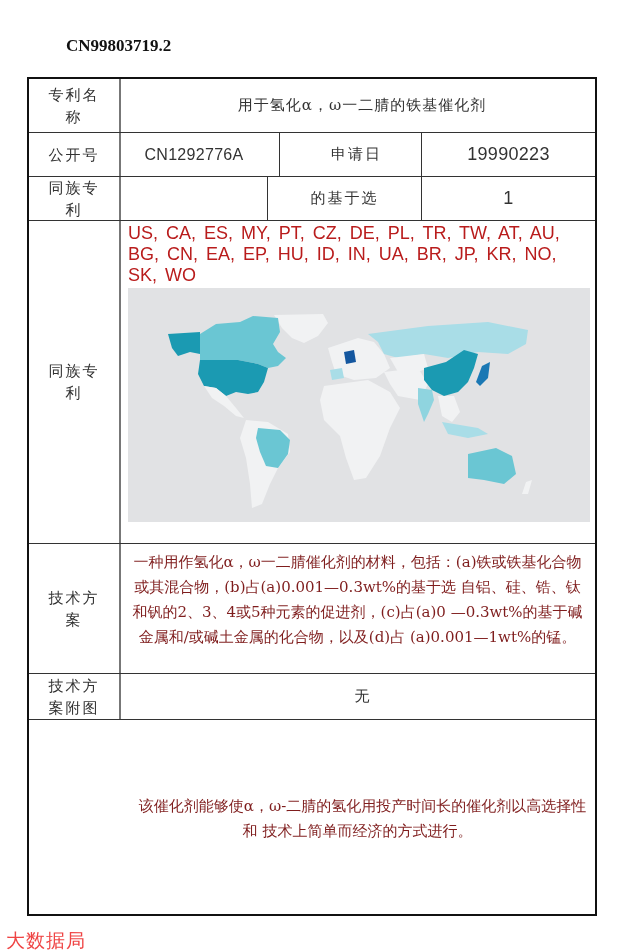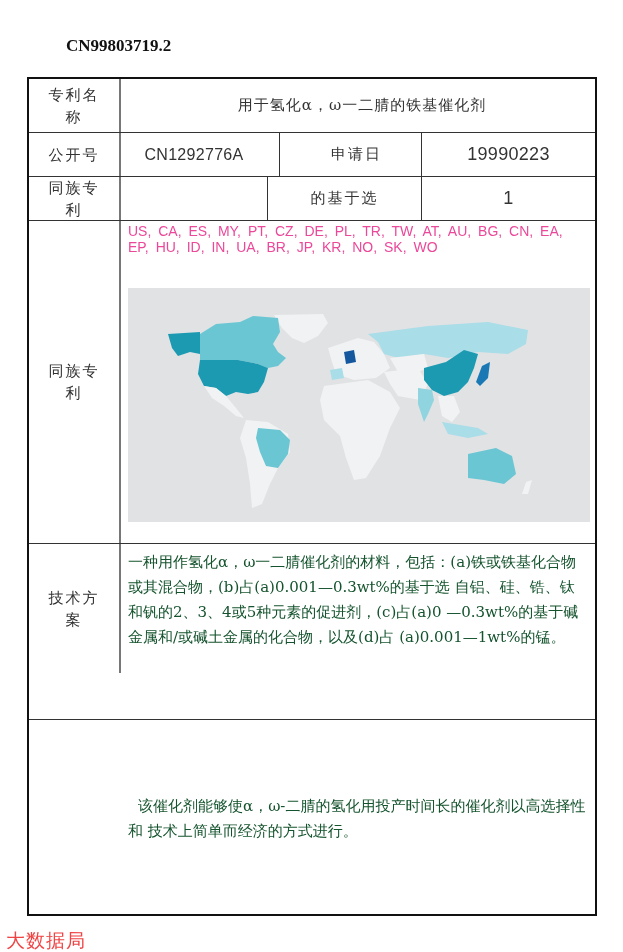--- a/index.html
+++ b/index.html
@@ -11,25 +11,25 @@
          border: 2px solid #111; box-sizing: border-box; }
   .row { position: absolute; left: 0; right: 0; border-top: 1px solid #333; box-sizing: border-box; }
   .row.first { border-top: none; }
   .cell { position: absolute; top: 0; bottom: 0; box-sizing: border-box; display: flex;
           align-items: center; justify-content: center; text-align: center; font-size: 15px; color: #333; }
   .label { left: 0; width: 92px; border-right: 2px solid #777; line-height: 22px; padding: 0 19px; letter-spacing: 2px; font-family: "DejaVu Serif", serif; }
   .content { left: 100px; right: 0; }
   .mono { font-family: "Liberation Sans", sans-serif; font-size: 16px; letter-spacing: 0.3px; text-align: center; }
   .vline { border-left: 1px solid #333; }
   .family-codes { position: absolute; left: 99px; top: 2px; right: 8px; font-family: "Liberation Sans", sans-serif;
-                  font-size: 14px; line-height: 16px; color: #ec4899; text-align: left; word-spacing: 3px; }
+                  font-size: 18px; line-height: 21px; color: #b91c1c; text-align: left; word-spacing: 3px; }
   .map { position: absolute; left: 99px; top: 67px; width: 462px; height: 234px; background: #e1e2e4; }
   .map svg { width: 100%; height: 100%; display: block; }
-  .para { position: absolute; left: 99px; right: 8px; text-align: left; font-size: 15px;
-          line-height: 25px; color: #14532d; font-family: "DejaVu Serif", serif; }
+  .para { position: absolute; left: 99px; right: 8px; text-align: center; font-size: 15px;
+          line-height: 25px; color: #7f1d1d; font-family: "DejaVu Serif", serif; }
   .watermark { position: absolute; left: 6px; top: 928px; font-size: 19px; color: #ef4444; letter-spacing: 1px; }
 </style>
 </head>
 <body>
 
 <div class="doc-id">CN99803719.2</div>
 
 <div class="tbl">
 
   <div class="row first" style="top:0;height:53px;">
@@ -100,19 +100,23 @@
         <path d="M398 194 L404 192 L400 206 L394 206 Z" fill="#f1f2f3"></path>
       </svg>
     </div>
   </div>
 
   <div class="row" style="top:464px;height:130px;">
     <div class="cell label">技术方案</div>
     <div class="para" style="top:6px;">一种用作氢化α，ω一二腈催化剂的材料，包括：(a)铁或铁基化合物或其混合物，(b)占(a)0.001—0.3wt%的基于选 自铝、硅、锆、钛和钒的2、3、4或5种元素的促进剂，(c)占(a)0 —0.3wt%的基于碱金属和/或碱土金属的化合物，以及(d)占 (a)0.001—1wt%的锰。</div>
   </div>
 
+  <div class="row" style="top:594px;height:46px;">
+    <div class="cell label">技术方案附图</div>
+    <div class="cell content" style="font-family:'DejaVu Serif',serif;">无</div>
+  </div>
 
   <div class="row" style="top:640px;bottom:0;">
     <div class="para" style="top:74px;text-indent:10px;">该催化剂能够使α，ω-二腈的氢化用投产时间长的催化剂以高选择性和 技术上简单而经济的方式进行。</div>
   </div>
 </div>
 
 <div class="watermark">大数据局</div>
 
 </body></html>

